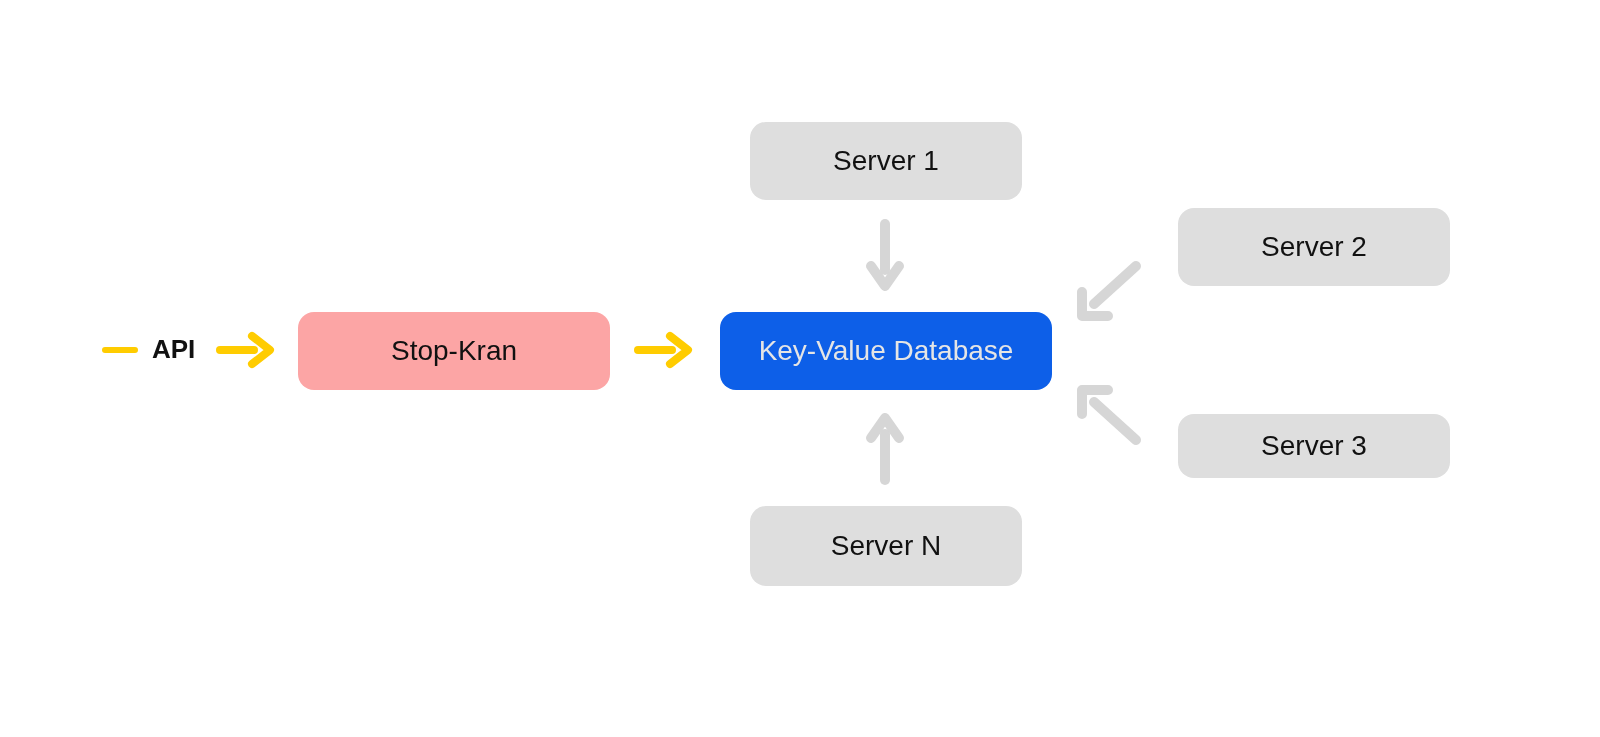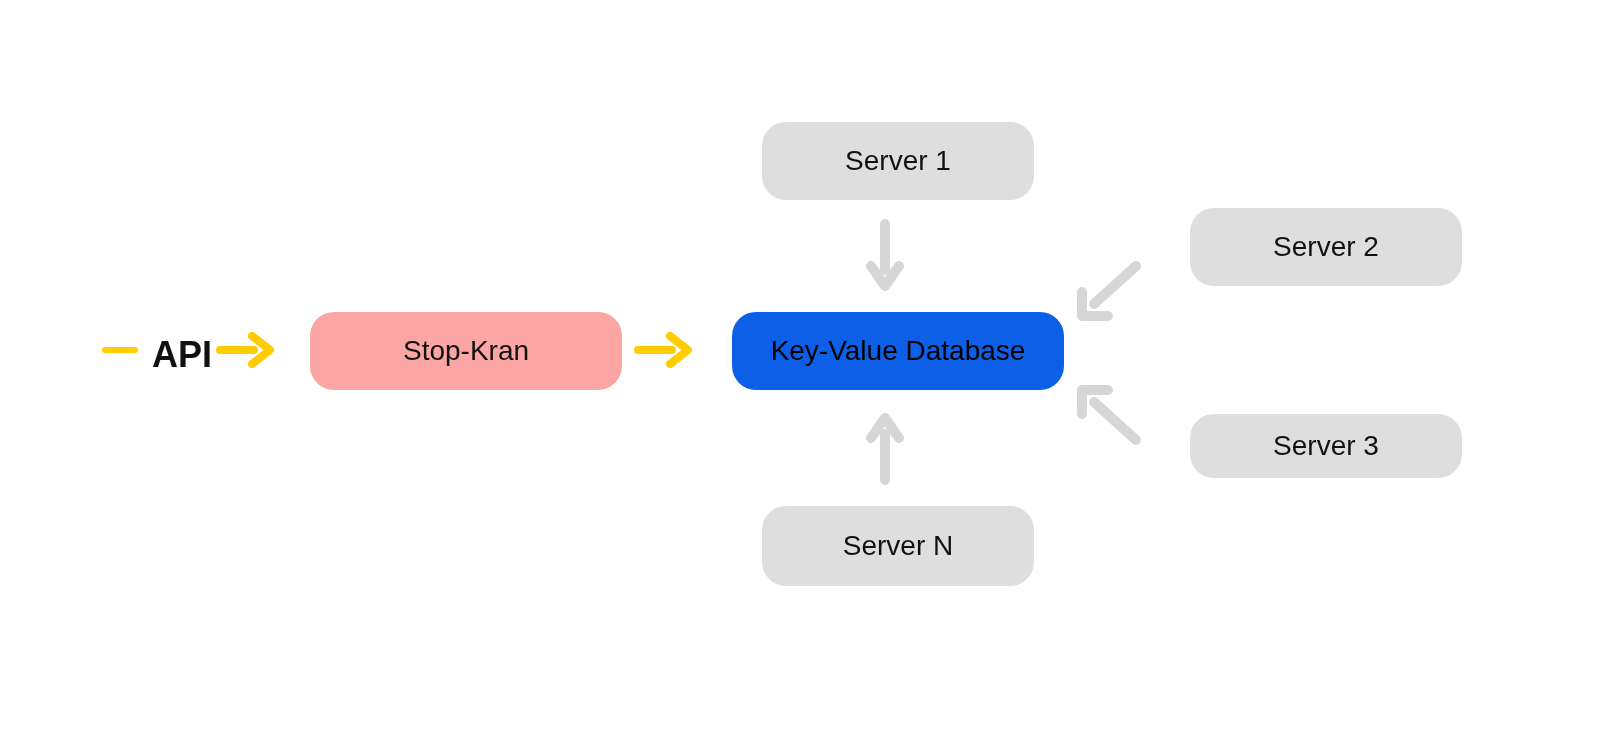--- a/index.html
+++ b/index.html
@@ -7,35 +7,34 @@
     padding: 0;
     width: 1600px;
     height: 737px;
     background: #ffffff;
     font-family: Arial, Helvetica, sans-serif;
     position: relative;
     overflow: hidden;
   }
   .box {
     position: absolute;
-    border-radius: 24px;
+    border-radius: 16px;
     display: flex;
     align-items: center;
     justify-content: center;
     font-size: 28px;
     color: #111;
     box-sizing: border-box;
-    margin-left: 12px;
   }
   .box.gray   { background: #dedede; }
   .box.yellow { background: #fca5a5; }
-  .box.blue   { background: #0d5fe8; color: #000000; }
+  .box.blue   { background: #0d5fe8; color: #e5e5e5; }
   .api-label {
     position: absolute;
-    font-size: 36px;
+    font-size: 26px;
     font-weight: 700;
     color: #111;
     text-align: center;
   }
   .tick {
     position: absolute;
     height: 6px;
     background: #ffcc00;
     border-radius: 3px;
   }

